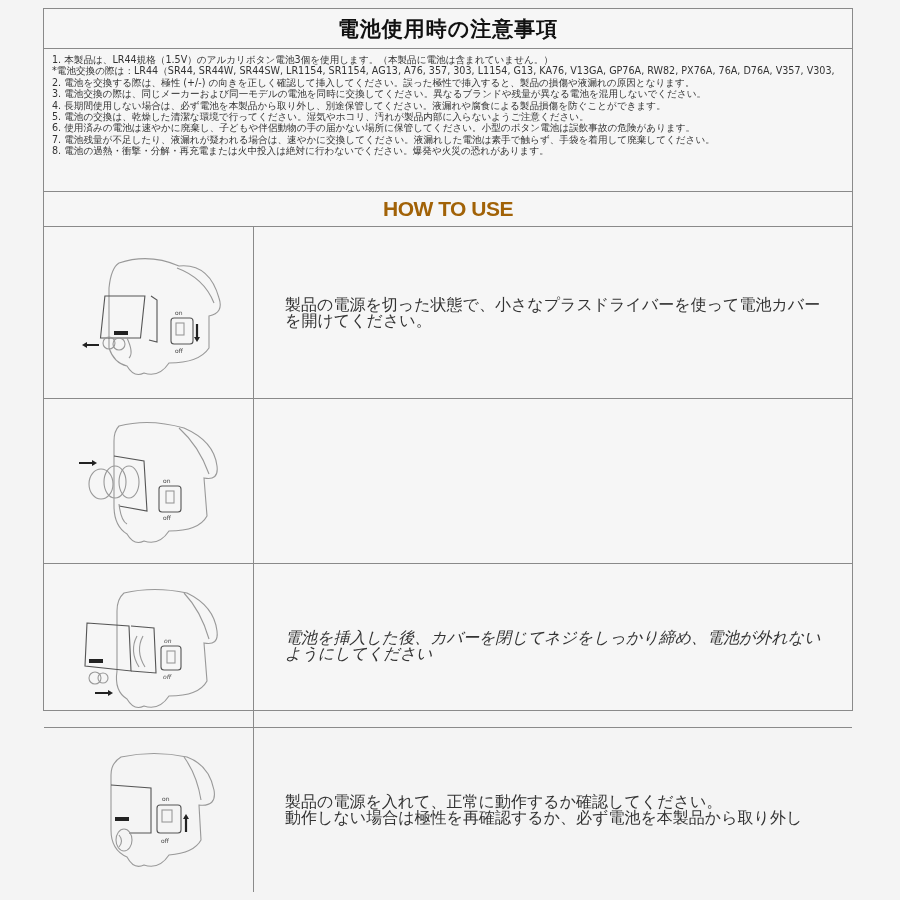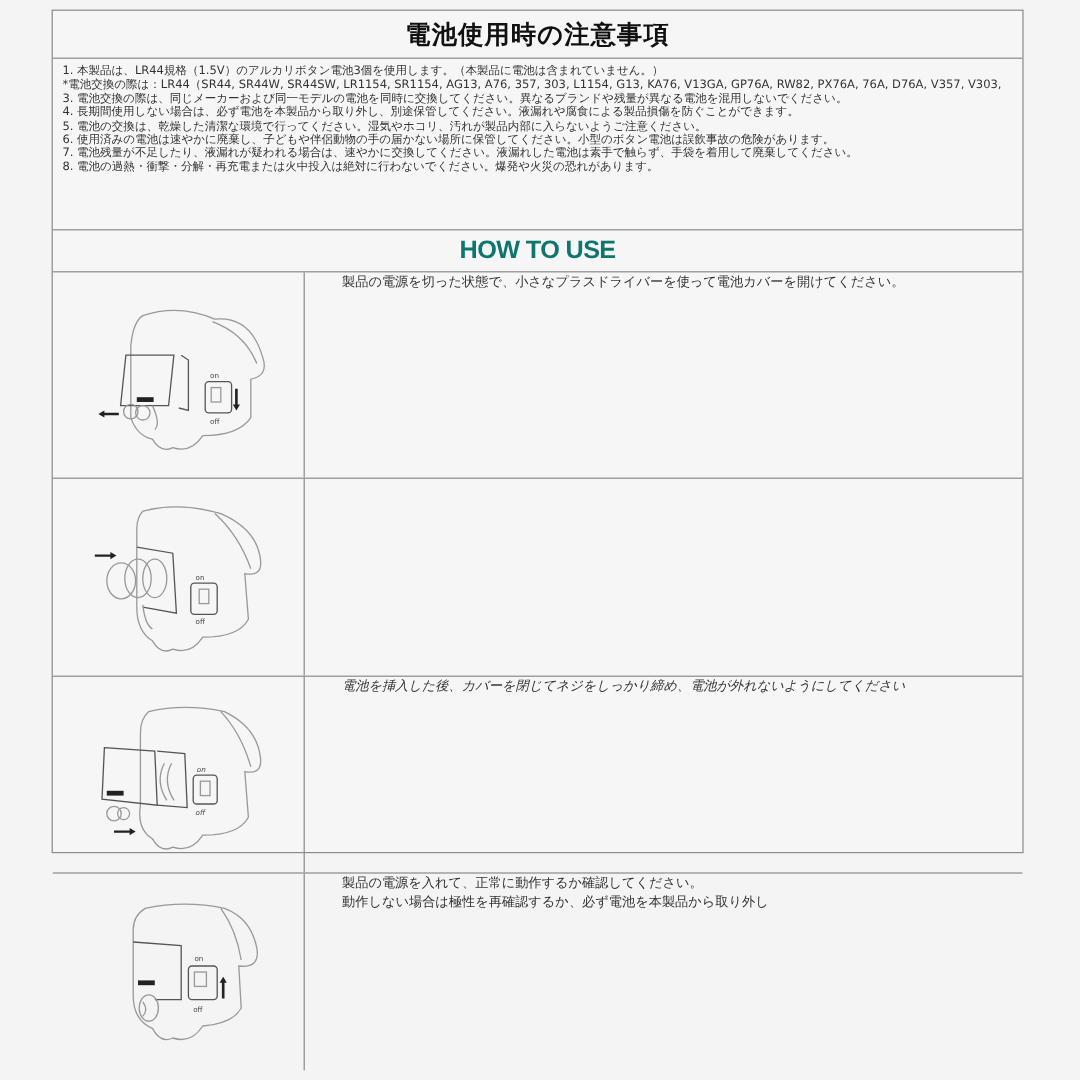--- a/index.html
+++ b/index.html
@@ -26,55 +26,56 @@
     border-bottom:1.5px solid #8a8a8a;
   }
   .notes .line { white-space:nowrap; overflow:hidden; }
   .howto-bar {
     position:absolute; left:0; top:183px; width:100%; height:35px;
     border-bottom:1.5px solid #8a8a8a; box-sizing:border-box;
     display:flex; align-items:center; justify-content:center;
   }
   .howto-bar h2 {
     margin:0; font-family:"Liberation Sans", sans-serif; font-size:21px; font-weight:bold;
-    color:#0f766e; letter-spacing:-0.5px;
+    color:#a16207; letter-spacing:-0.5px;
   }
   .steps { position:absolute; left:0; top:218px; width:100%; }
   .step {
     position:absolute; left:0; width:100%;
     border-bottom:1.5px solid #8a8a8a; box-sizing:border-box;
   }
   .step:last-child { border-bottom:none; }
   .step .illus {
     position:absolute; left:0; top:0; width:210px; height:100%;
     border-right:1.5px solid #8a8a8a; box-sizing:border-box;
     display:flex; align-items:center; justify-content:center;
   }
   .step .text {
     position:absolute; left:241px; top:0; right:25px; height:100%;
-    display:flex; flex-direction:column; 
-    font-size:11px; line-height:16px; color:#333;
+    display:flex; flex-direction:column; justify-content:center;
+    font-size:16px; line-height:16px; color:#333;
   }
   svg .ln { fill:none; stroke:#999; stroke-width:1.1; }
   svg .dk { fill:none; stroke:#555; stroke-width:1.1; }
   svg .fill-dk { fill:#222; }
   svg text { font-family:"DejaVu Sans", sans-serif; fill:#444; }
 </style>
 </head>
 <body>
 
 <div class="sheet">
 
   <div class="title-bar">
     <h1>電池使用時の注意事項</h1>
   </div>
 
   <div class="notes">
     <div class="line">1. 本製品は、LR44規格（1.5V）のアルカリボタン電池3個を使用します。（本製品に電池は含まれていません。）</div>
     <div class="line">*電池交換の際は：LR44（SR44, SR44W, SR44SW, LR1154, SR1154, AG13, A76, 357, 303, L1154, G13, KA76, V13GA, GP76A, RW82, PX76A, 76A, D76A, V357, V303,</div>
+    <div class="line">2. 電池を交換する際は、極性 (+/-) の向きを正しく確認して挿入してください。誤った極性で挿入すると、製品の損傷や液漏れの原因となります。</div>
     <div class="line">3. 電池交換の際は、同じメーカーおよび同一モデルの電池を同時に交換してください。異なるブランドや残量が異なる電池を混用しないでください。</div>
     <div class="line">4. 長期間使用しない場合は、必ず電池を本製品から取り外し、別途保管してください。液漏れや腐食による製品損傷を防ぐことができます。</div>
     <div class="line">5. 電池の交換は、乾燥した清潔な環境で行ってください。湿気やホコリ、汚れが製品内部に入らないようご注意ください。</div>
     <div class="line">6. 使用済みの電池は速やかに廃棄し、子どもや伴侶動物の手の届かない場所に保管してください。小型のボタン電池は誤飲事故の危険があります。</div>
     <div class="line">7. 電池残量が不足したり、液漏れが疑われる場合は、速やかに交換してください。液漏れした電池は素手で触らず、手袋を着用して廃棄してください。</div>
     <div class="line">8. 電池の過熱・衝撃・分解・再充電または火中投入は絶対に行わないでください。爆発や火災の恐れがあります。</div>
   </div>
 
   <div class="howto-bar">
     <h2>HOW TO USE</h2>

